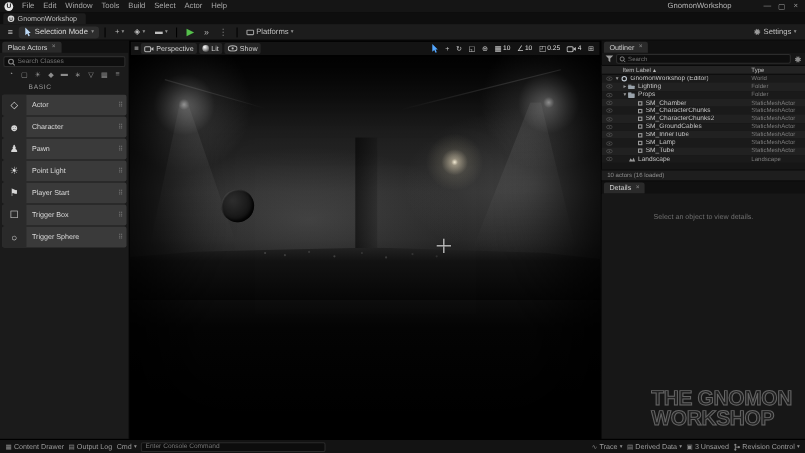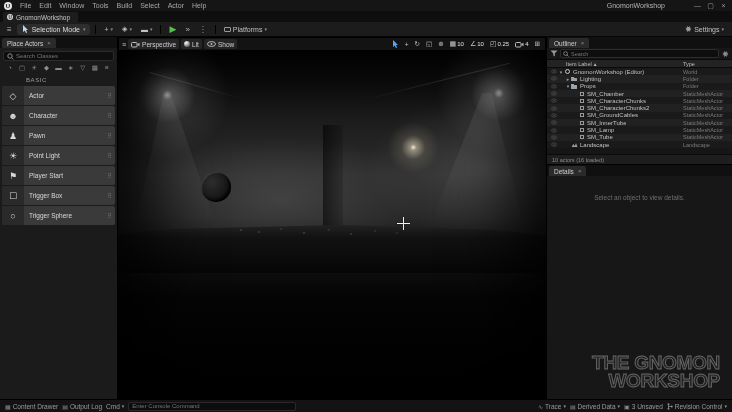--- a/index.html
+++ b/index.html
@@ -85,21 +85,21 @@
 
   .vp-toolbar { position:absolute; left:1px; right:1px; top:1px; height:12px; background:rgba(22,22,22,.88); display:flex; align-items:center; gap:2px; padding:0 3px; font-size:6.5px; color:#cfcfcf; }
   .vpt-btn { display:flex; align-items:center; gap:2px; padding:0 3px; background:rgba(45,45,45,.7); border-radius:2px; height:10px; }
   .vpt-plain { display:flex; align-items:center; gap:1px; padding:0 2px; height:10px; color:#c3c3c3; }
   .vpt-spacer { flex:1; }
   .lit-sphere { width:6px; height:6px; border-radius:50%; background:radial-gradient(circle at 35% 30%, #fff, #6a6a6a 70%); display:inline-block; }
   .tool-blue { color:#53a7ff; }
   .vp-num { font-size:6px; color:#e0e0e0; }
   .vpt-i { font-size:7px; color:#c3c3c3; }
 
-  .watermark { position:absolute; right:12px; bottom:22px; z-index:40; text-align:right; line-height:.95; font-weight:800; font-size:19px; letter-spacing:-.3px; color:rgba(255,255,255,.05); -webkit-text-stroke:.9px rgba(255,255,255,.32); pointer-events:none; }
+  .watermark { position:absolute; right:12px; bottom:22px; z-index:40; line-height:.95; font-weight:800; font-size:19px; letter-spacing:-.3px; color:rgba(255,255,255,.05); -webkit-text-stroke:.9px rgba(255,255,255,.32); pointer-events:none; }
 
   
   .right { width:186px; flex:none; display:flex; flex-direction:column; border-left:1px solid #000; background:#161616; }
   .outliner { height:128px; flex:none; display:flex; flex-direction:column; border-bottom:1px solid #000; }
   .ol-toolbar { height:11px; display:flex; align-items:center; gap:2px; padding:0 3px; flex:none; }
   .ol-search { flex:1; height:9px; background:#0e0e0e; border:1px solid #2c2c2c; border-radius:2px; display:flex; align-items:center; gap:2px; padding:0 2px; }
   .ol-search input { flex:1; min-width:0; background:transparent; border:none; outline:none; color:#9a9a9a; font-size:5.5px; font-family:inherit; }
   .ol-header { height:9px; background:#232323; border-top:1px solid #0a0a0a; border-bottom:1px solid #0a0a0a; display:flex; align-items:center; font-size:5.5px; color:#bdbdbd; flex:none; position:relative; }
   .ol-header .hl { margin-left:19px; display:flex; gap:2px; align-items:center; }
   .ol-header .ht { position:absolute; left:136px; }

